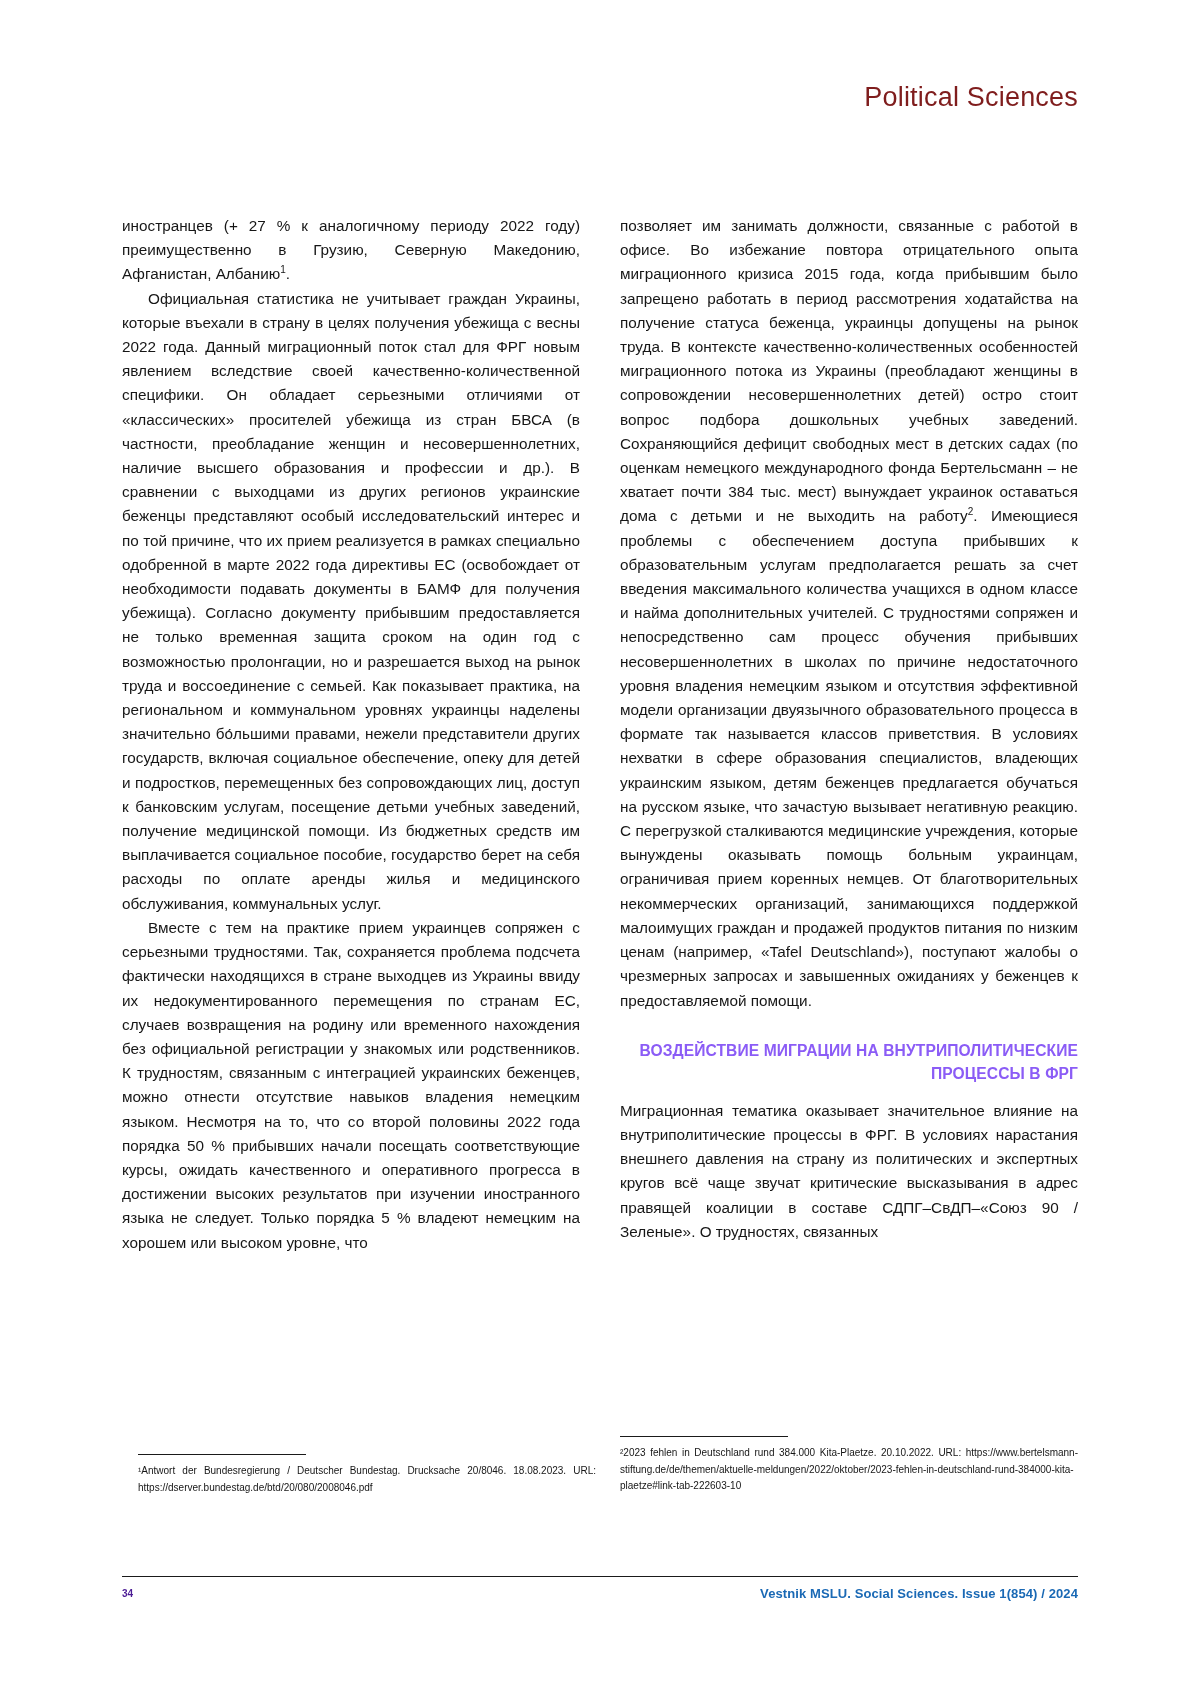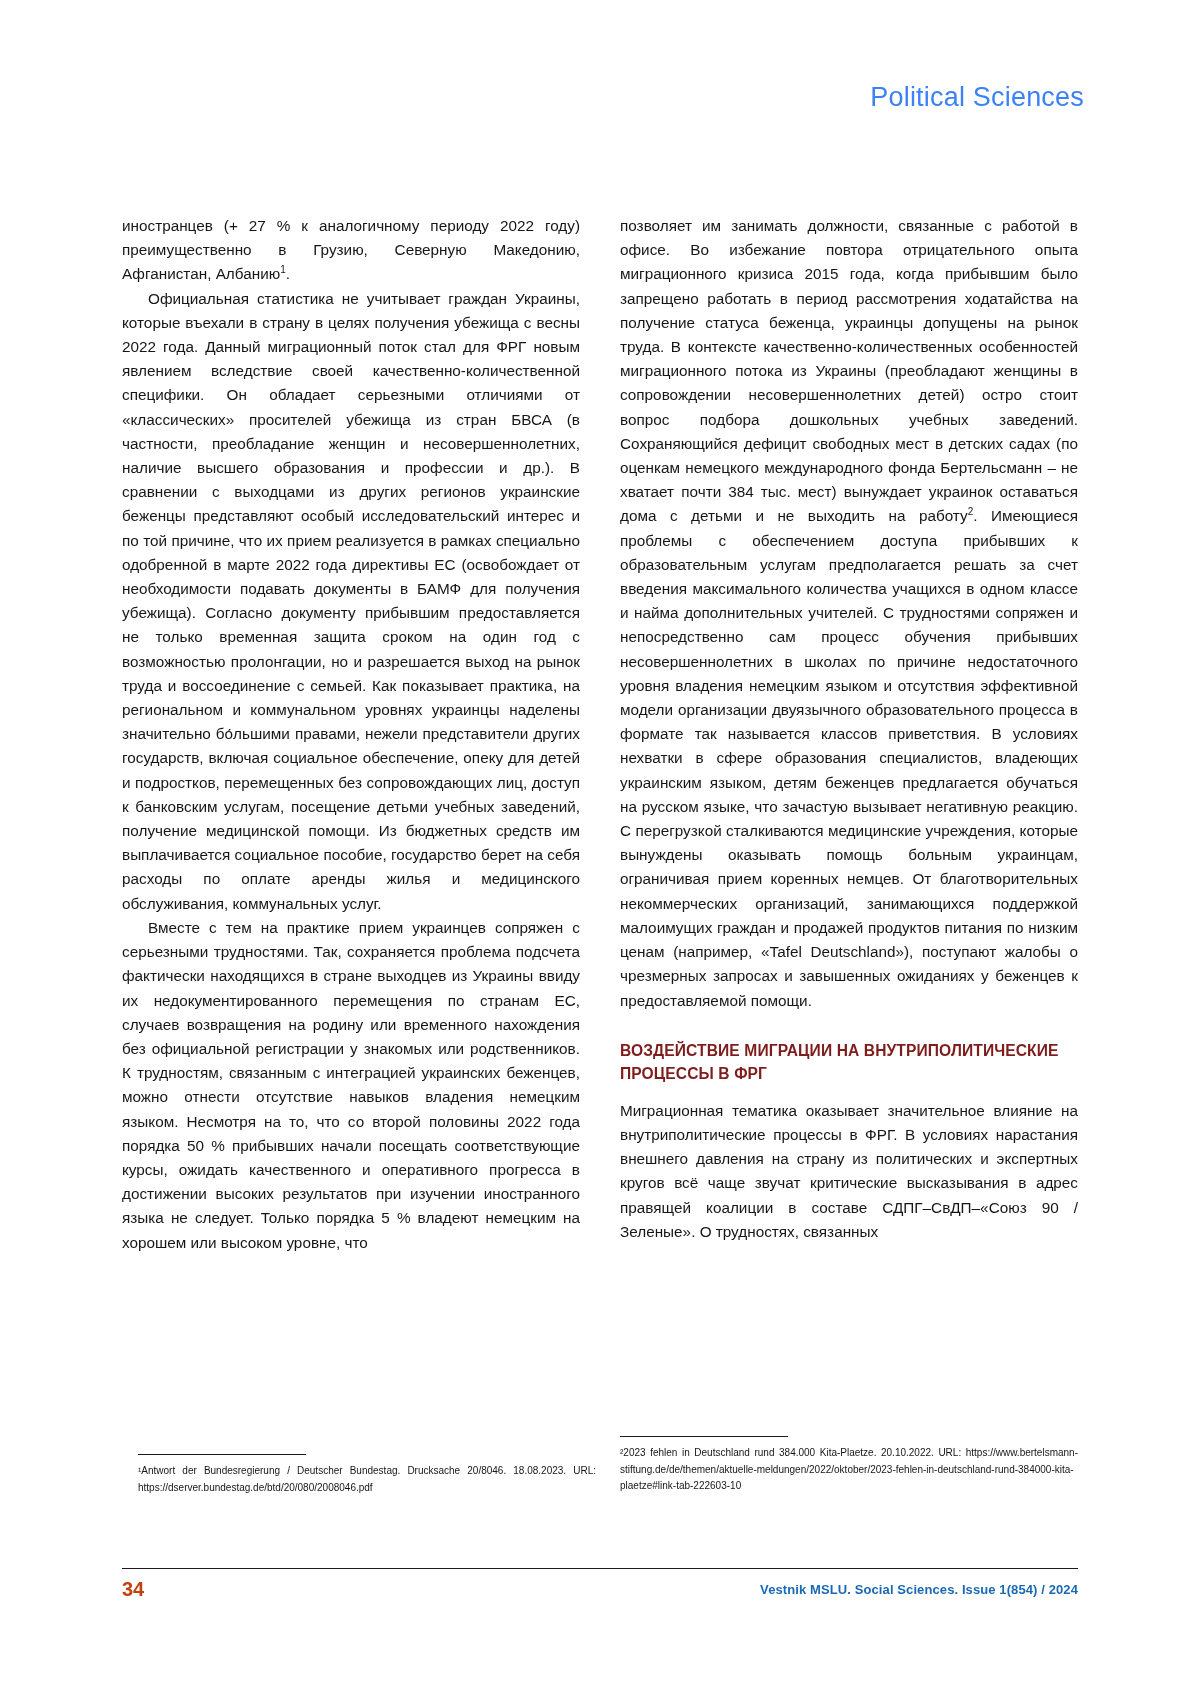--- a/index.html
+++ b/index.html
@@ -13,23 +13,23 @@
     height: 1697px;
     background: #ffffff;
     font-family: "Liberation Sans", sans-serif;
     color: #1a1a1a;
     box-sizing: border-box;
     overflow: hidden;
   }
   .running-head {
     position: absolute;
     top: 82px;
-    right: 116px;
+    right: 122px;
     font-size: 27px;
-    color: #3b82f6;
+    color: #7f1d1d;
     letter-spacing: 0.2px;
     font-weight: 400;
   }
   .columns {
     position: absolute;
     top: 185px;
     left: 122px;
     width: 956px;
     display: flex;
     gap: 40px;
@@ -53,23 +53,24 @@
   sup {
     font-size: 10px;
     vertical-align: super;
     line-height: 0;
   }
   .section-head {
     margin: 26px 0 14px 0;
     font-size: 15.6px;
     line-height: 23px;
     font-weight: bold;
-    color: #7f1d1d;
+    color: #8b5cf6;
     text-transform: uppercase;
     letter-spacing: 0.1px;
+    text-align: right;
   }
   .footnote-rule {
     width: 168px;
     height: 1px;
     background: #1a1a1a;
     margin: 14px 0 8px 0;
   }
   .footnotes {
     font-size: 10px;
     line-height: 16.6px;
@@ -84,23 +85,23 @@
     left: 122px;
     right: 122px;
     bottom: 96px;
     display: flex;
     align-items: center;
     justify-content: space-between;
     border-top: 1.6px solid #1a1a1a;
     padding-top: 9px;
   }
   .folio {
-    font-size: 20px;
+    font-size: 10px;
     font-weight: bold;
-    color: #c2410c;
+    color: #4c1d95;
   }
   .journal {
     font-size: 13px;
     font-weight: bold;
     color: #1a69b5;
     letter-spacing: 0.1px;
   }
   .fn-left { position: absolute; left: 138px; top: 1440px; width: 458px; }
   .fn-right { position: absolute; left: 620px; top: 1422px; width: 458px; }
 </style>

